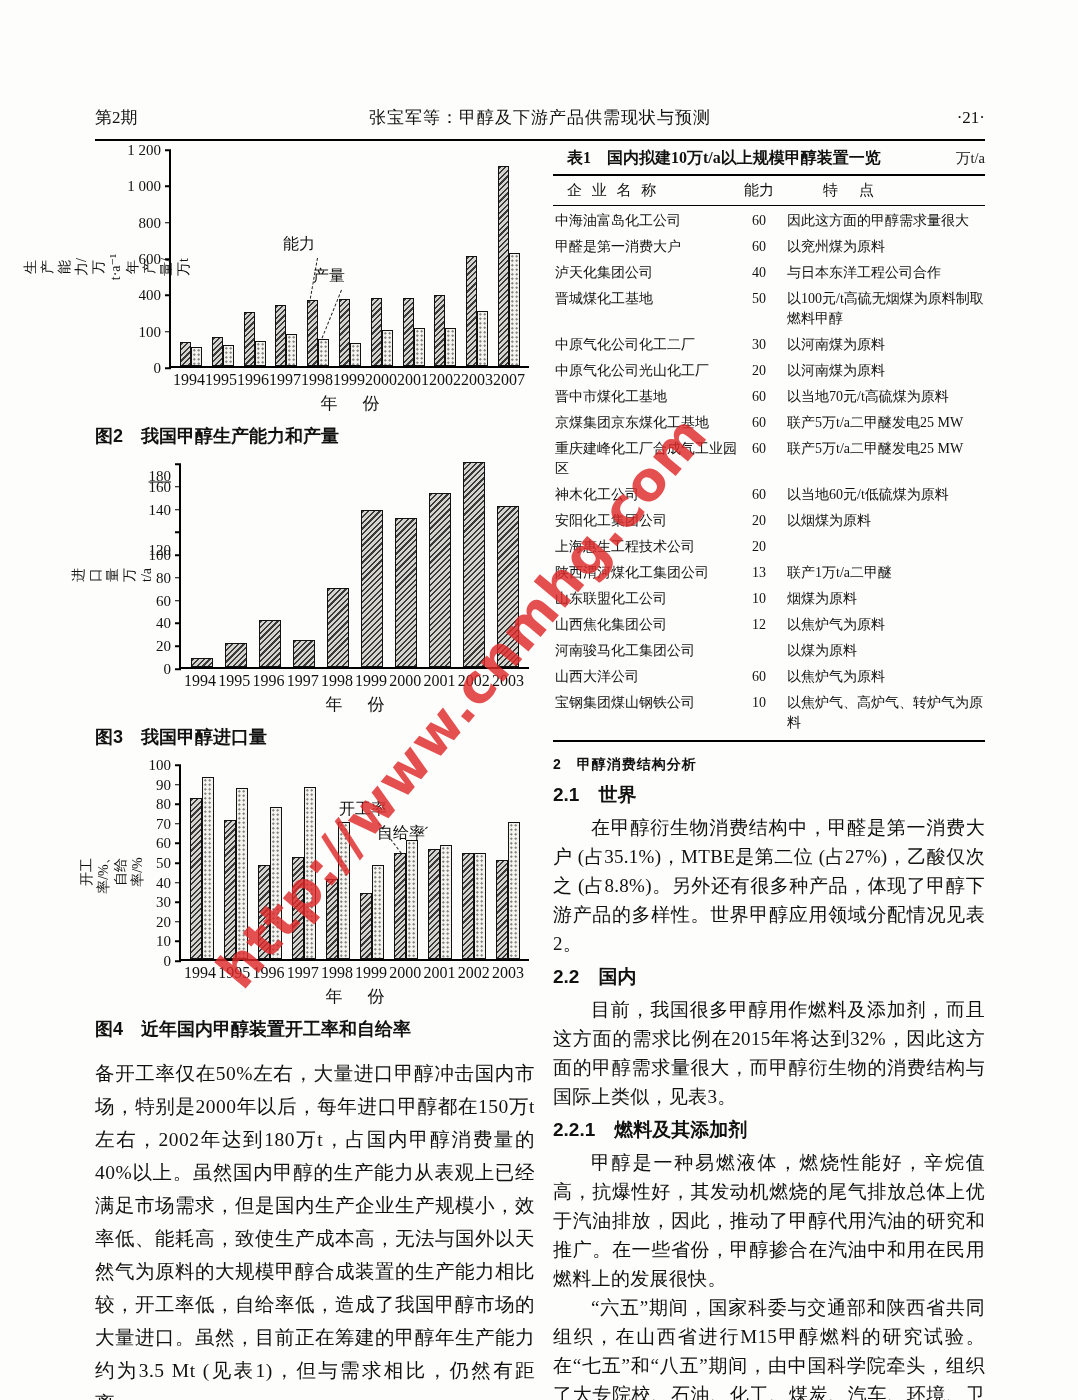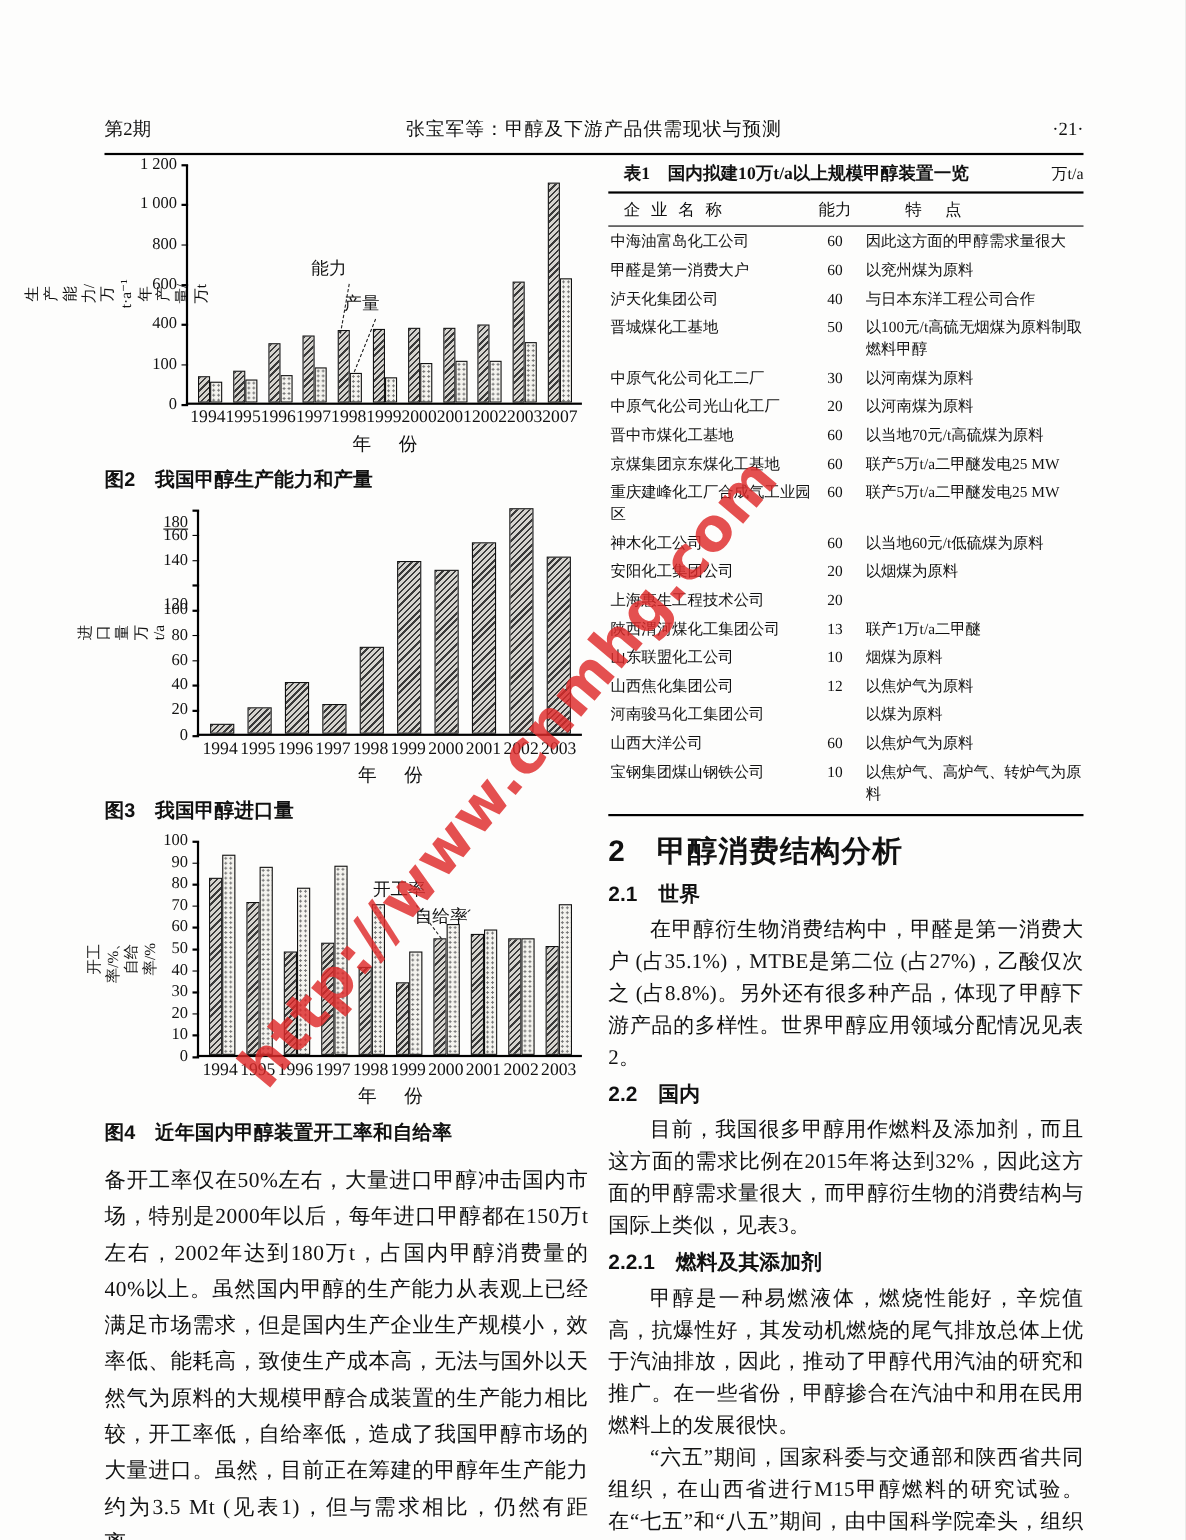--- a/index.html
+++ b/index.html
@@ -70,21 +70,21 @@
   .t1-head span:nth-child(2) { text-align:center; letter-spacing:0; }
   .t1-head span:nth-child(3) { text-align:left; padding-left:42px; }
   .t1-body { border-bottom:2px solid #000; padding:2px 0 4px 0; }
   .t1-row { padding:3px 0; font-size:14px; line-height:20px; }
   .t1-row .c-name { padding-left:2px; }
   .t1-row .c-cap  { text-align:center; }
   .t1-row .c-feat { padding-left:6px; }
 
   
   .h2 { font-family:"Liberation Sans","DejaVu Sans",sans-serif; font-weight:bold;
-        font-size:27px; margin-top:14px; margin-bottom:8px; letter-spacing:1px; }
+        font-size:14px; margin-top:14px; margin-bottom:8px; letter-spacing:1px; }
   .h3 { font-family:"Liberation Sans","DejaVu Sans",sans-serif; font-weight:bold;
         font-size:19px; margin-top:6px; margin-bottom:5px; }
   .para { font-size:19px; line-height:29px; text-align:justify;
           text-indent:2em; letter-spacing:0.3px; }
 
   
   .watermark { position:absolute; left:462px; top:702px;
                transform:translate(-50%,-50%) rotate(-50deg);
                font-family:"DejaVu Sans","Liberation Sans",sans-serif;
                font-weight:bold; font-size:54px; letter-spacing:1px;

